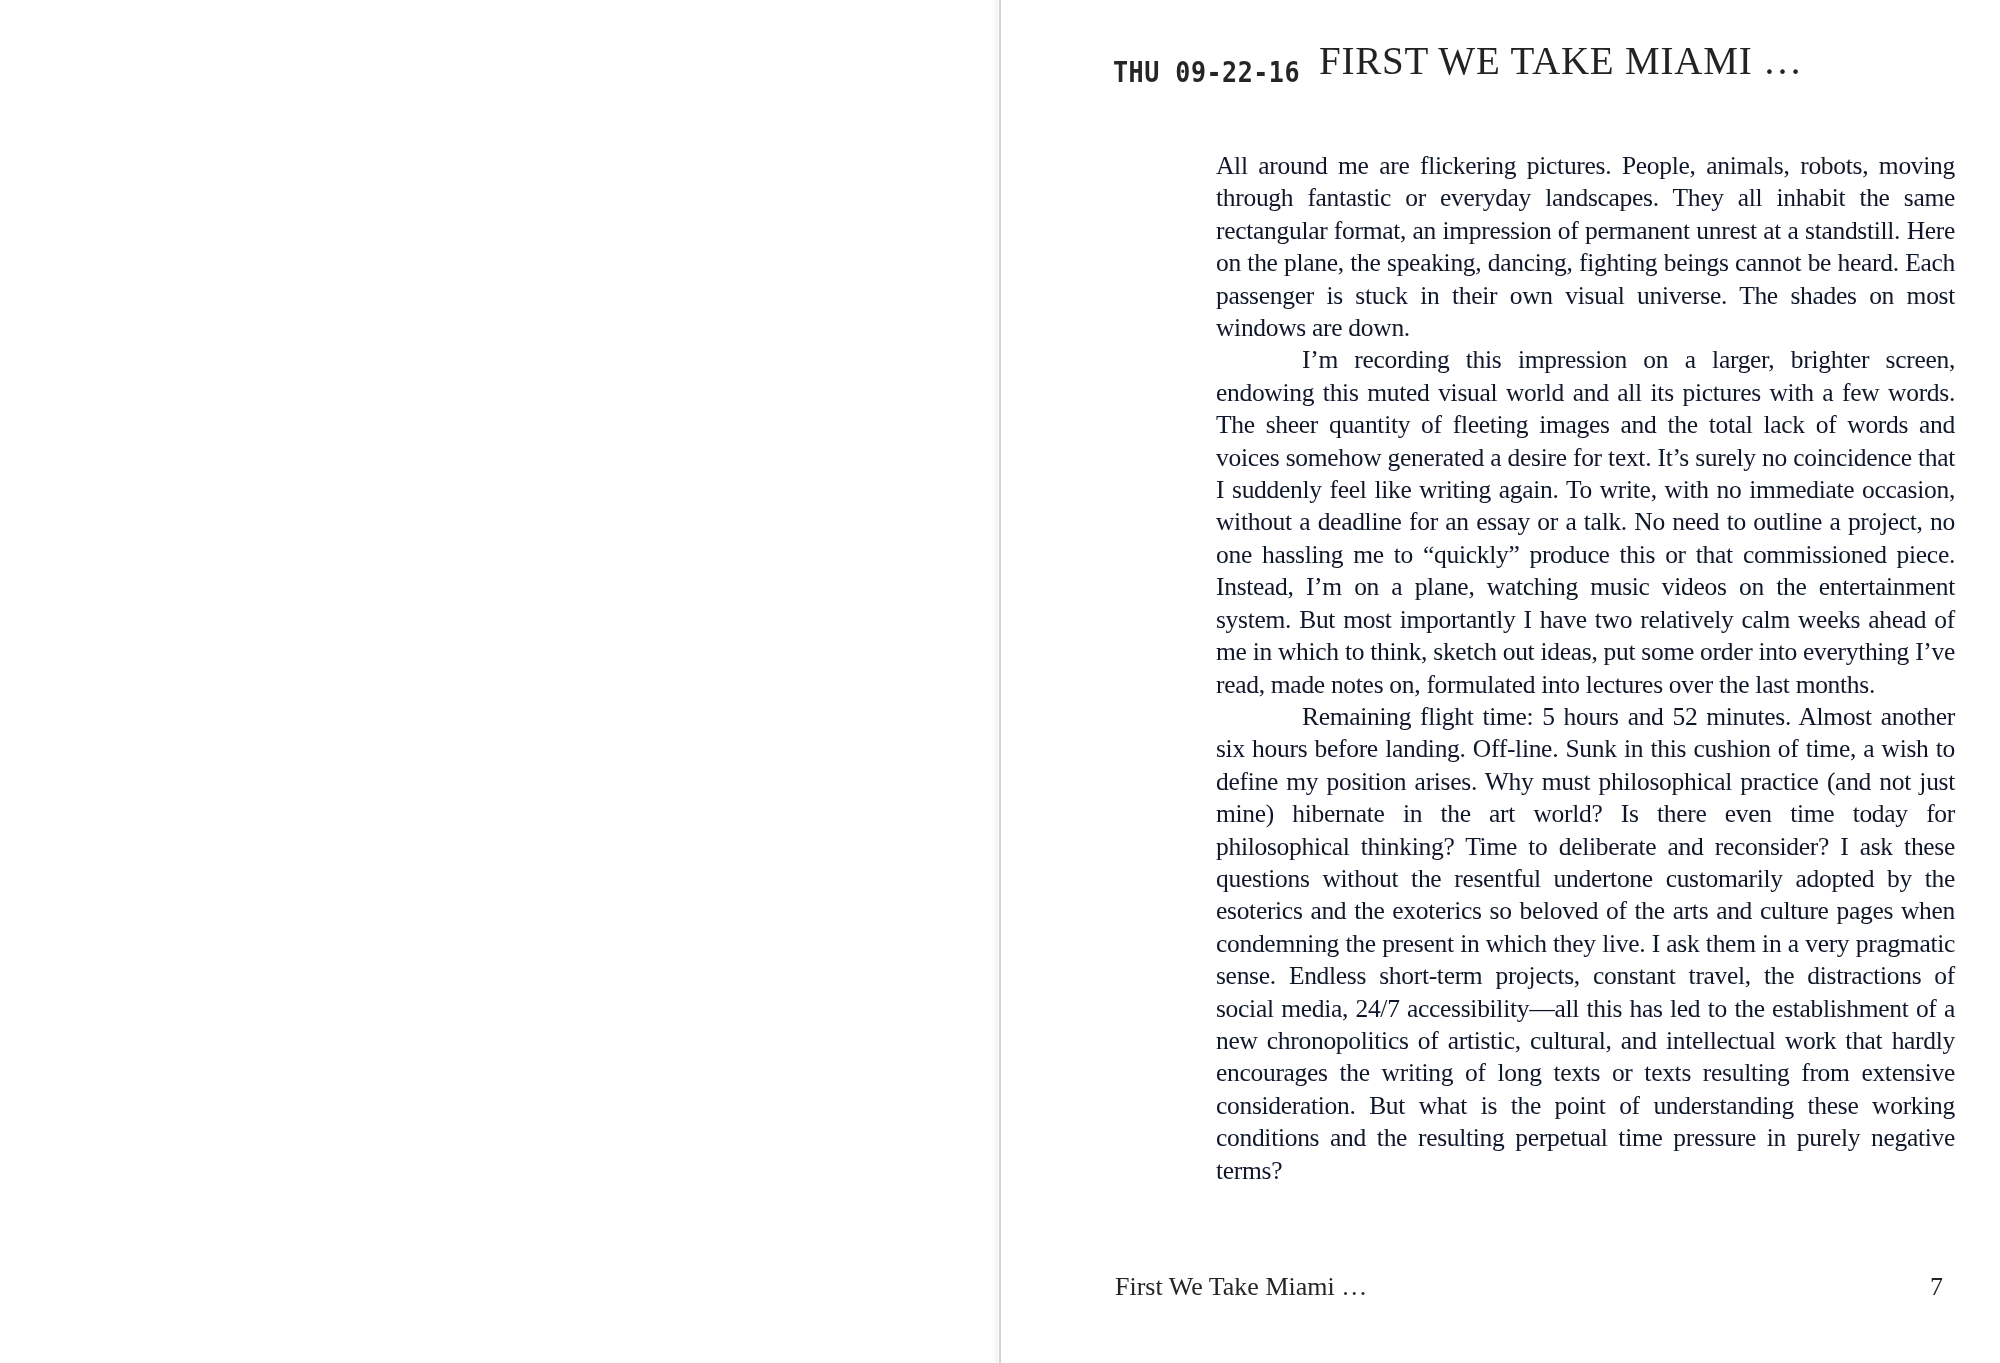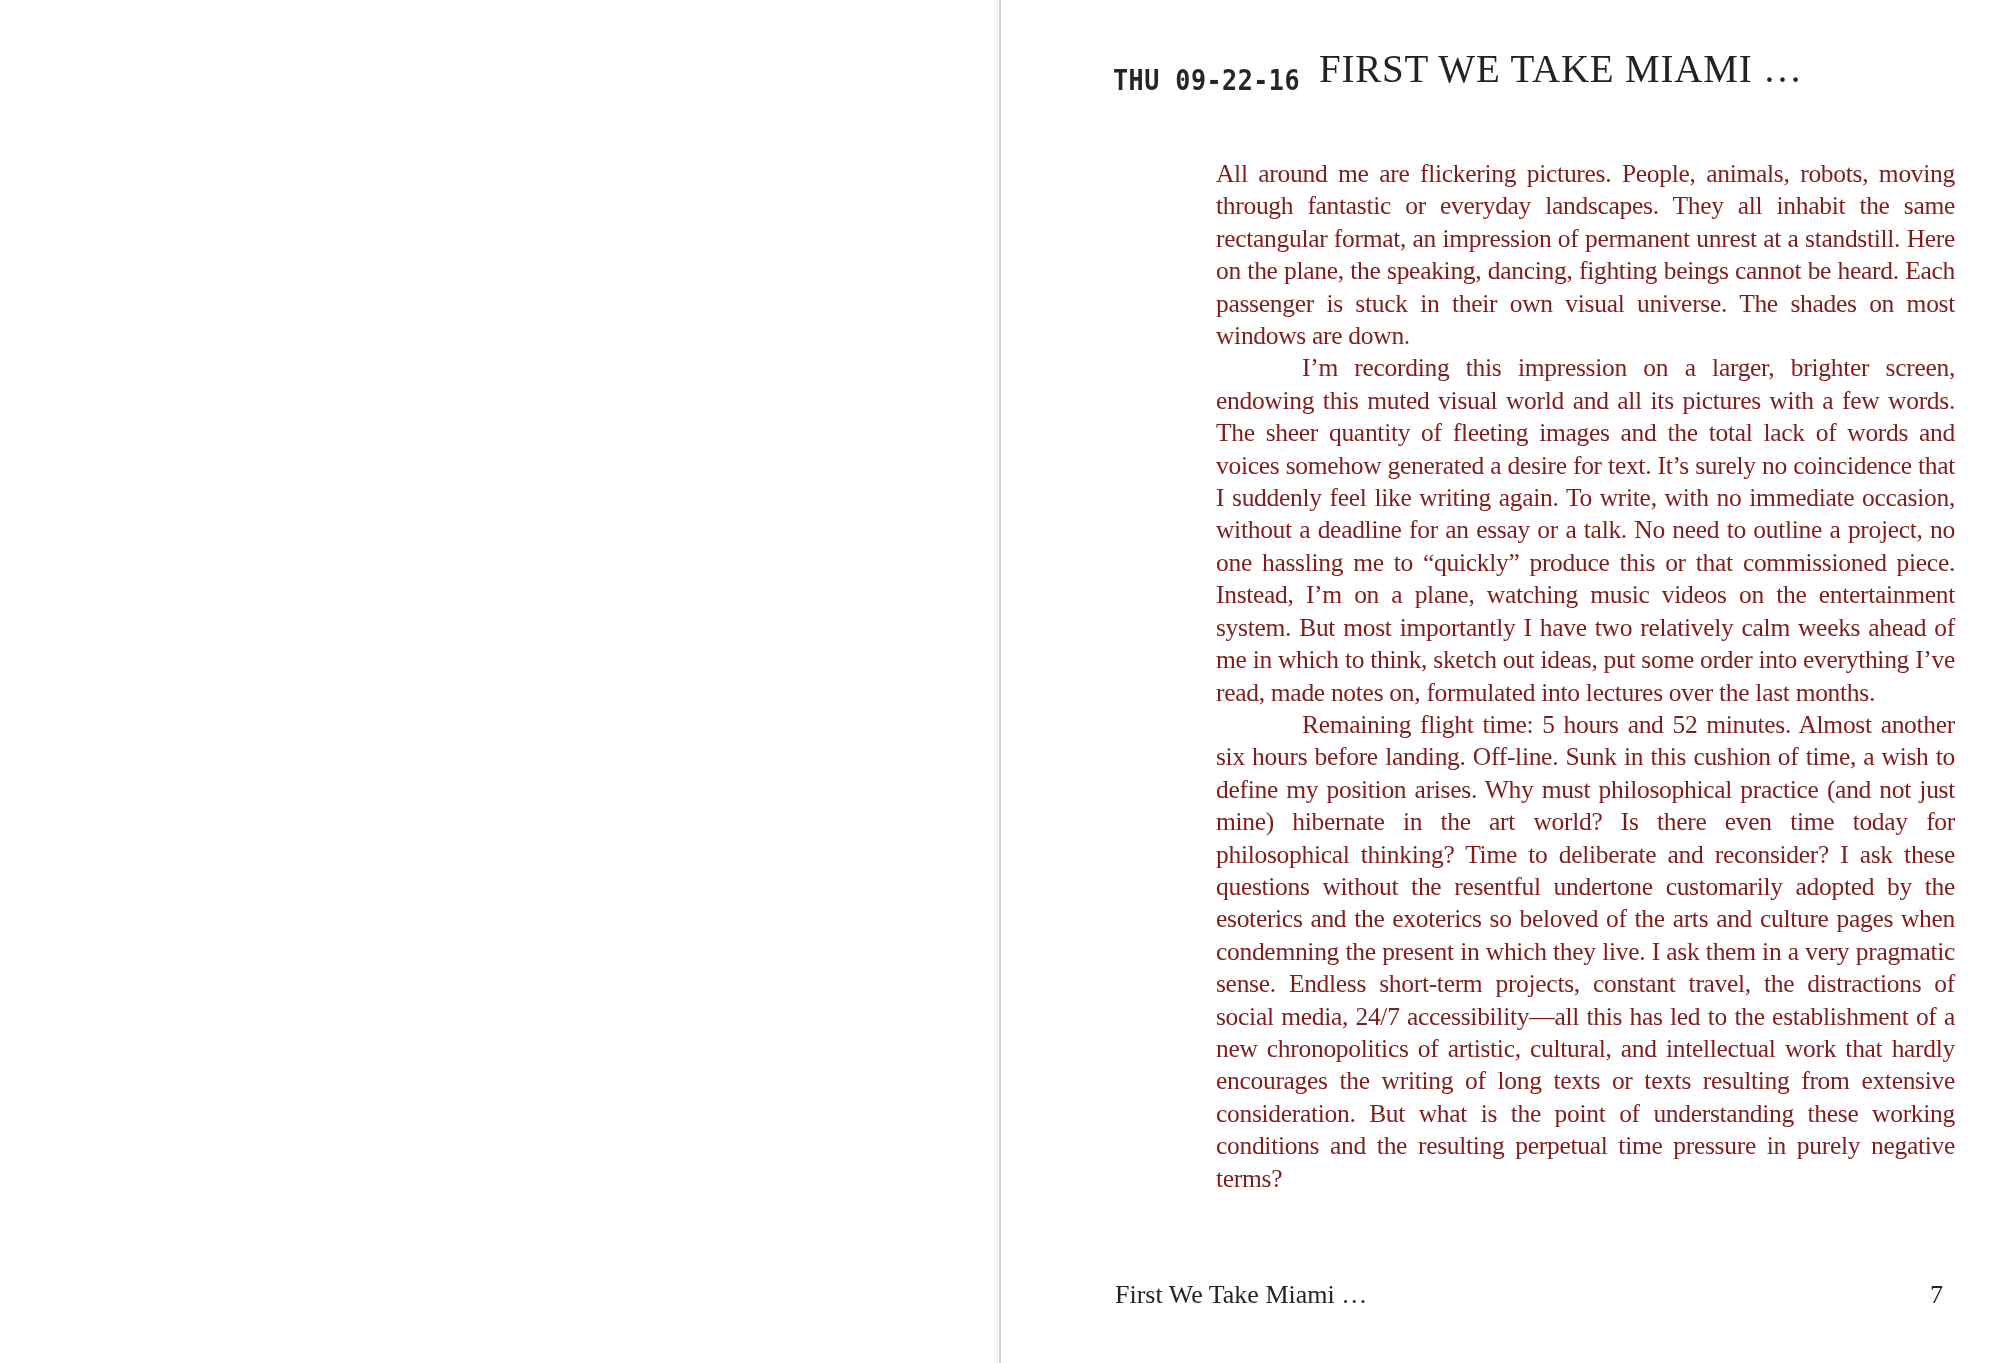--- a/index.html
+++ b/index.html
@@ -29,21 +29,21 @@
     background: #d2d2d2;
   }
   .divider-soft {
     position: absolute;
     left: 993px; top: 0;
     width: 5px; height: 1363px;
     background: linear-gradient(to right, #ffffff, #f2f2f2);
   }
   .page-right {
     position: absolute;
-    left: 1001px; top: 12px;
+    left: 1001px; top: 4px;
     width: 999px; height: 1268px;
     background: #ffffff;
   }
   .date-stamp {
     position: absolute;
     left: 112px;              
     top: 52px;
     font-family: "DejaVu Sans Mono", monospace;
     font-weight: bold;
     font-size: 27px;
@@ -67,21 +67,21 @@
   }
   .body-text {
     position: absolute;
     left: 215px;              
     top: 146px;
     width: 739px;
     font-size: 25.5px;
     line-height: 32.4px;
     letter-spacing: -0.3px;
     text-align: justify;
-    color: #7f1d1d;
+    color: #0f172a;
   }
   .body-text p {
     margin: 0;
     padding: 0;
   }
   .body-text p.ind {
     text-indent: 86px;
   }
   .page-footer {
     position: absolute;

